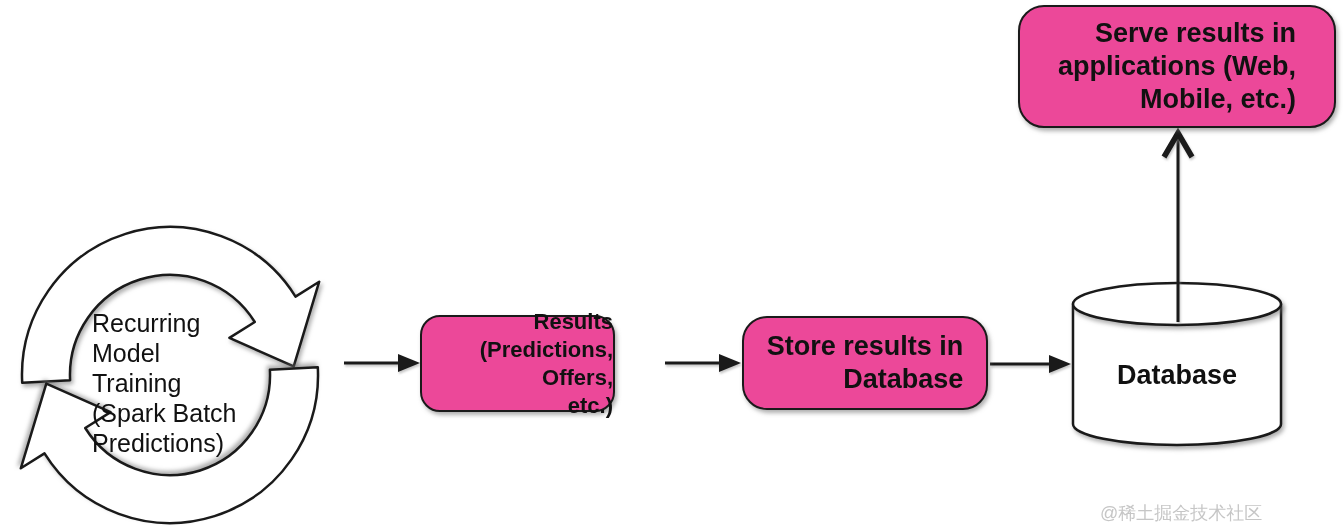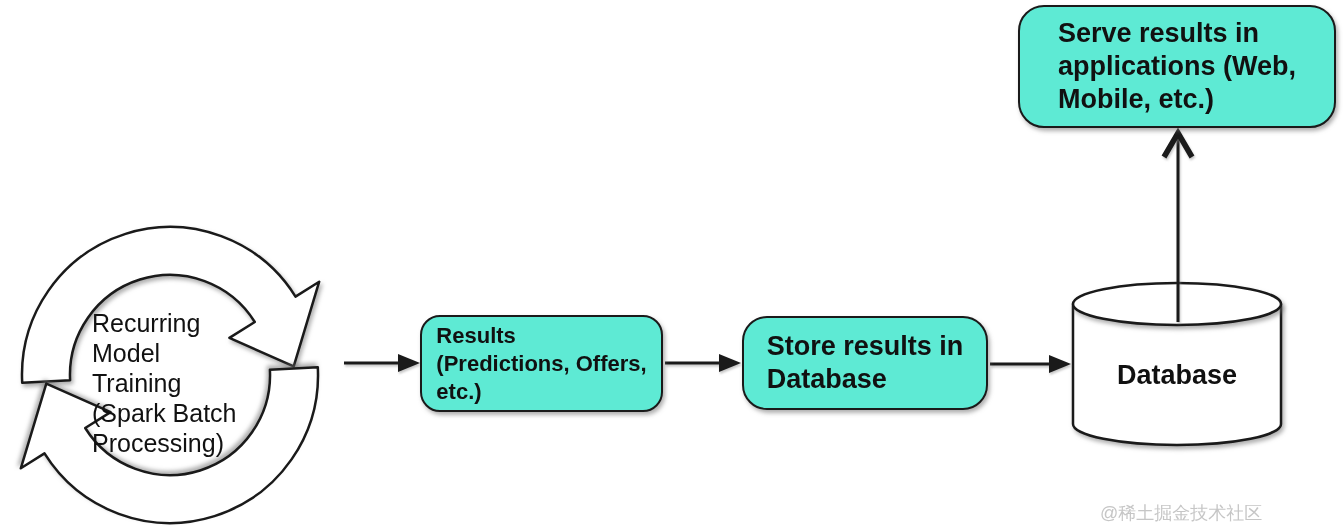--- a/index.html
+++ b/index.html
@@ -41,34 +41,34 @@
   .edge-head-open {
     fill: none;
     stroke: #1a1a1a;
     stroke-width: 5.5;
     stroke-linejoin: miter;
     filter: drop-shadow(1px 2px 1px rgba(140,140,140,0.5));
   }
   .node-box {
     position: absolute;
     box-sizing: border-box;
-    background: #5eead4;
+    background: #ec4899;
     border: 2.5px solid #1a1a1a;
     box-shadow: 2px 3px 4px rgba(110,110,110,0.55);
     display: flex;
     align-items: center;
     justify-content: center;
-    text-align: left;
+    text-align: right;
     color: #111111;
     font-weight: bold;
     white-space: pre-line;
   }
   .results-box {
     left: 420px; top: 315px;
-    width: 243px; height: 97px;
+    width: 195px; height: 97px;
     border-radius: 20px;
     font-size: 22px; line-height: 28px;
   }
   .store-box {
     left: 742px; top: 316px;
     width: 246px; height: 94px;
     border-radius: 25px;
     font-size: 27px; line-height: 33px;
   }
   .serve-box {
@@ -156,21 +156,21 @@
     <g>
       <line class="edge-line" x1="1178" y1="322" x2="1178" y2="138"></line>
       <polyline class="edge-head-open" points="1164,157 1178,133 1192,157"></polyline>
     </g>
   </svg>
 
   <div class="cycle-label">Recurring
 Model
 Training
 (Spark Batch
-Processing)</div>
+Predictions)</div>
 
   <div class="node-box results-box">Results
 (Predictions, Offers,
 etc.)</div>
 
   <div class="node-box store-box">Store results in
 Database</div>
 
   <div class="node-box serve-box">Serve results in
 applications (Web,

